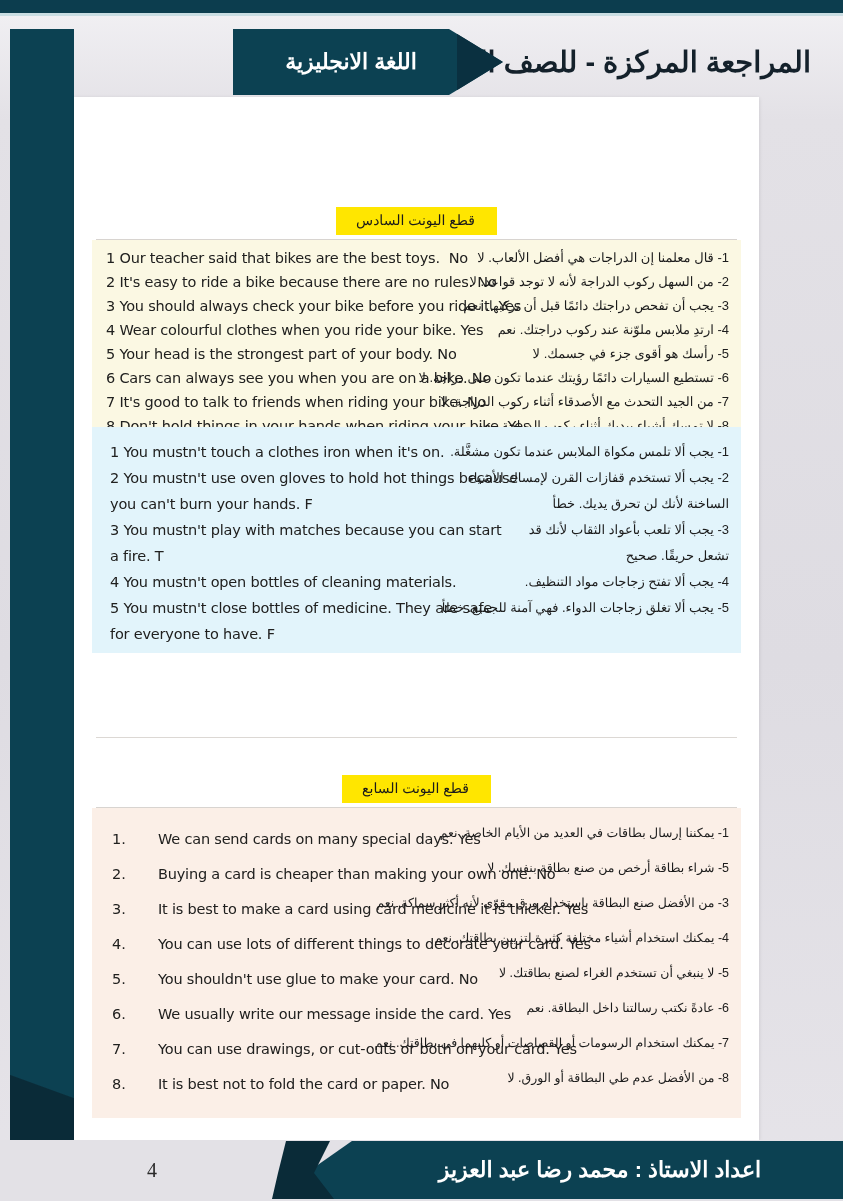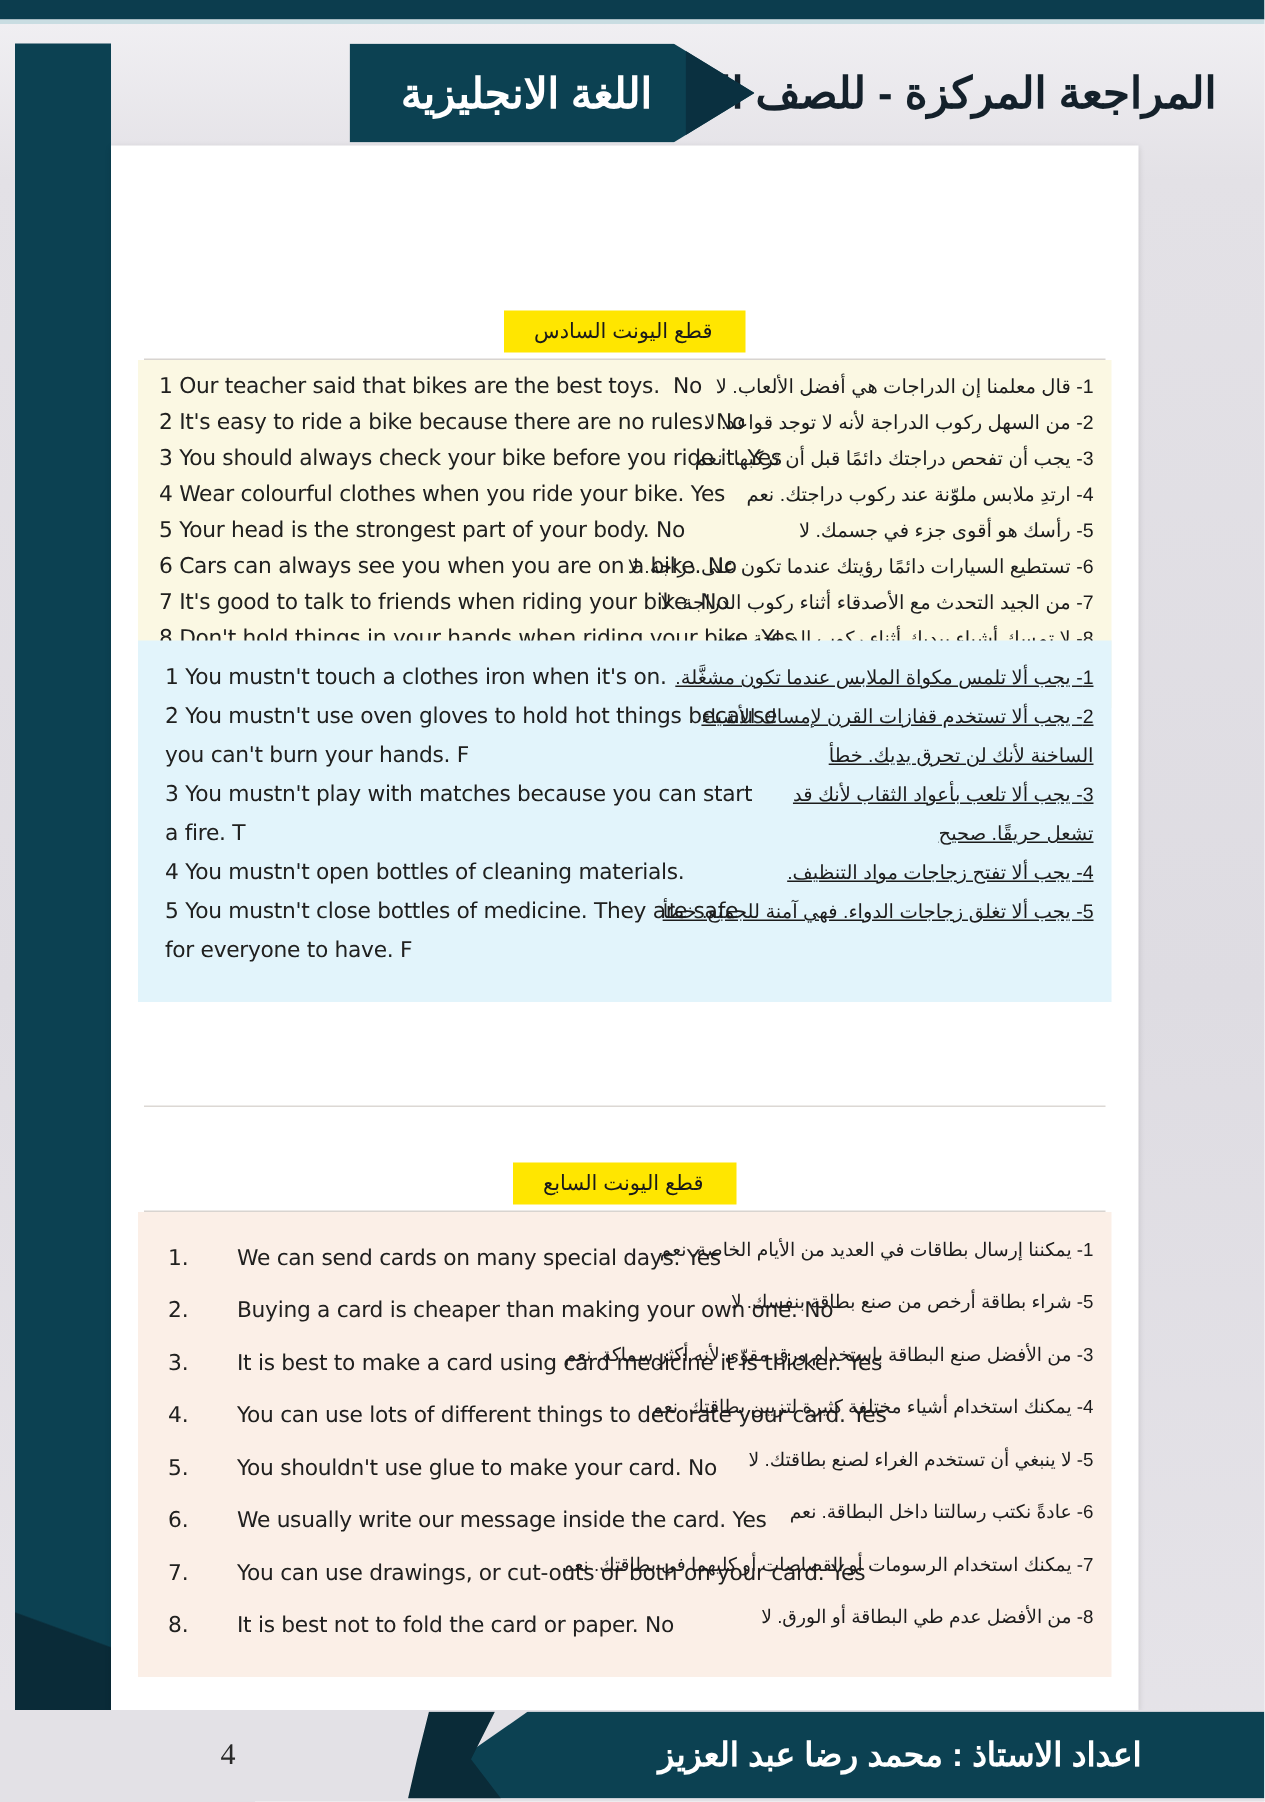--- a/index.html
+++ b/index.html
@@ -93,21 +93,21 @@
   .header-chev-inner {
     position: absolute;
     right: 0; top: 0;
     width: 46px; height: 66px;
     background: #0a3040;
     clip-path: polygon(0 0, 45% 0, 100% 50%, 45% 100%, 0 100%);
   }
   .header-sub {
     position: relative;
     color: #ffffff;
-    font-size: 28px;
+    font-size: 22px;
     font-weight: 700;
     direction: rtl;
     white-space: nowrap;
     margin-right: 34px;
   }
 
   
   .sheet {
     position: absolute;
     left: 74px;
@@ -175,24 +175,24 @@
     white-space: nowrap;
   }
 
   
   #sec1 { top: 104px; }
   #sec1 .qa-body { background: #fbf8e3; }
   #sec1 .qa-en { padding-left: 6px; }
 
   
   #sec2 { top: 330px; }
-  #sec2 .qa-body { background: #e2f4fb; padding-top: 12px; padding-bottom: 21px; }
+  #sec2 .qa-body { background: #e2f4fb; padding-top: 12px; padding-bottom: 6px; }
   #sec2 .qa-row { min-height: 26px; }
   #sec2 .qa-en { line-height: 26px; padding-left: 10px; }
-  #sec2 .qa-ar { line-height: 26px; text-decoration: underline; }
+  #sec2 .qa-ar { line-height: 26px; }
 
   
   #sec3 { top: 672px; }
   #sec3 .qa-body { background: #fbefe7; padding-top: 14px; padding-bottom: 16px; }
   #sec3 .qa-row { min-height: 35px; }
   #sec3 .qa-num {
     flex: 0 0 46px;
     color: #20201f;
     font-size: 14.5px;
     line-height: 35px;

